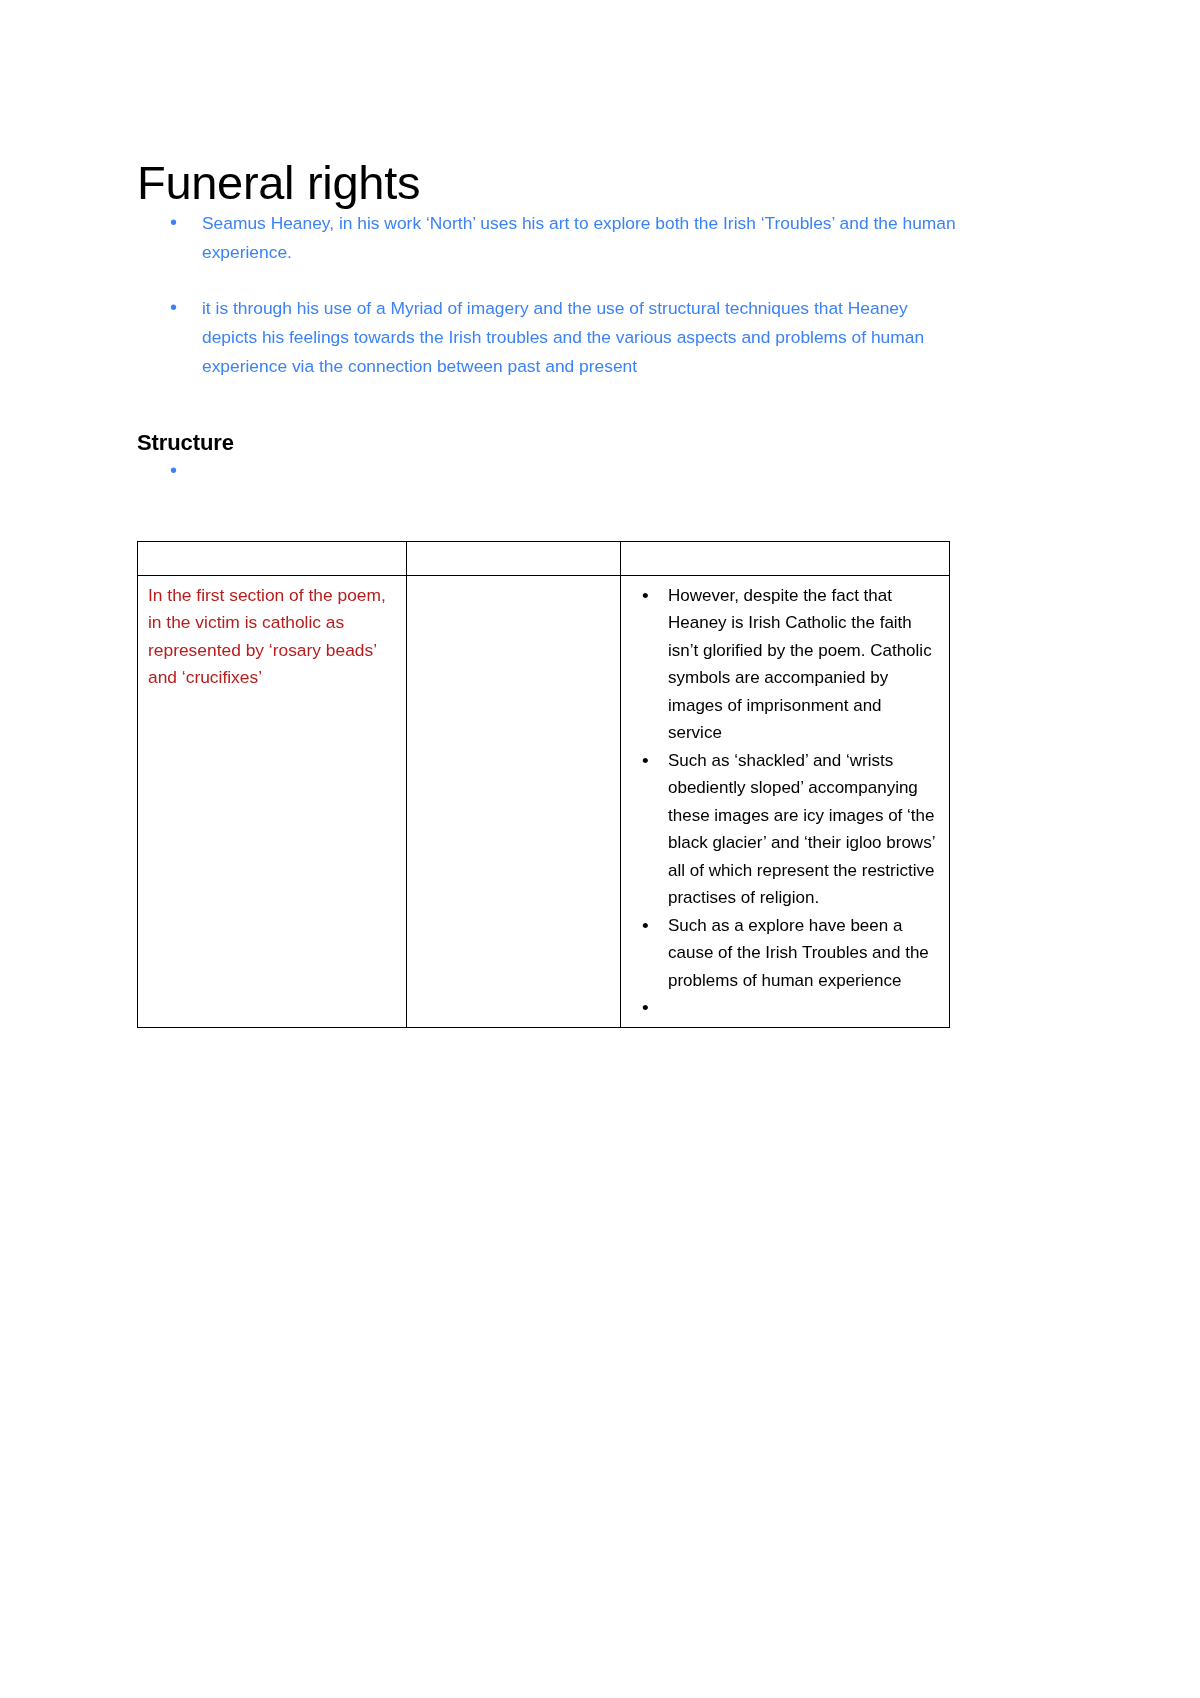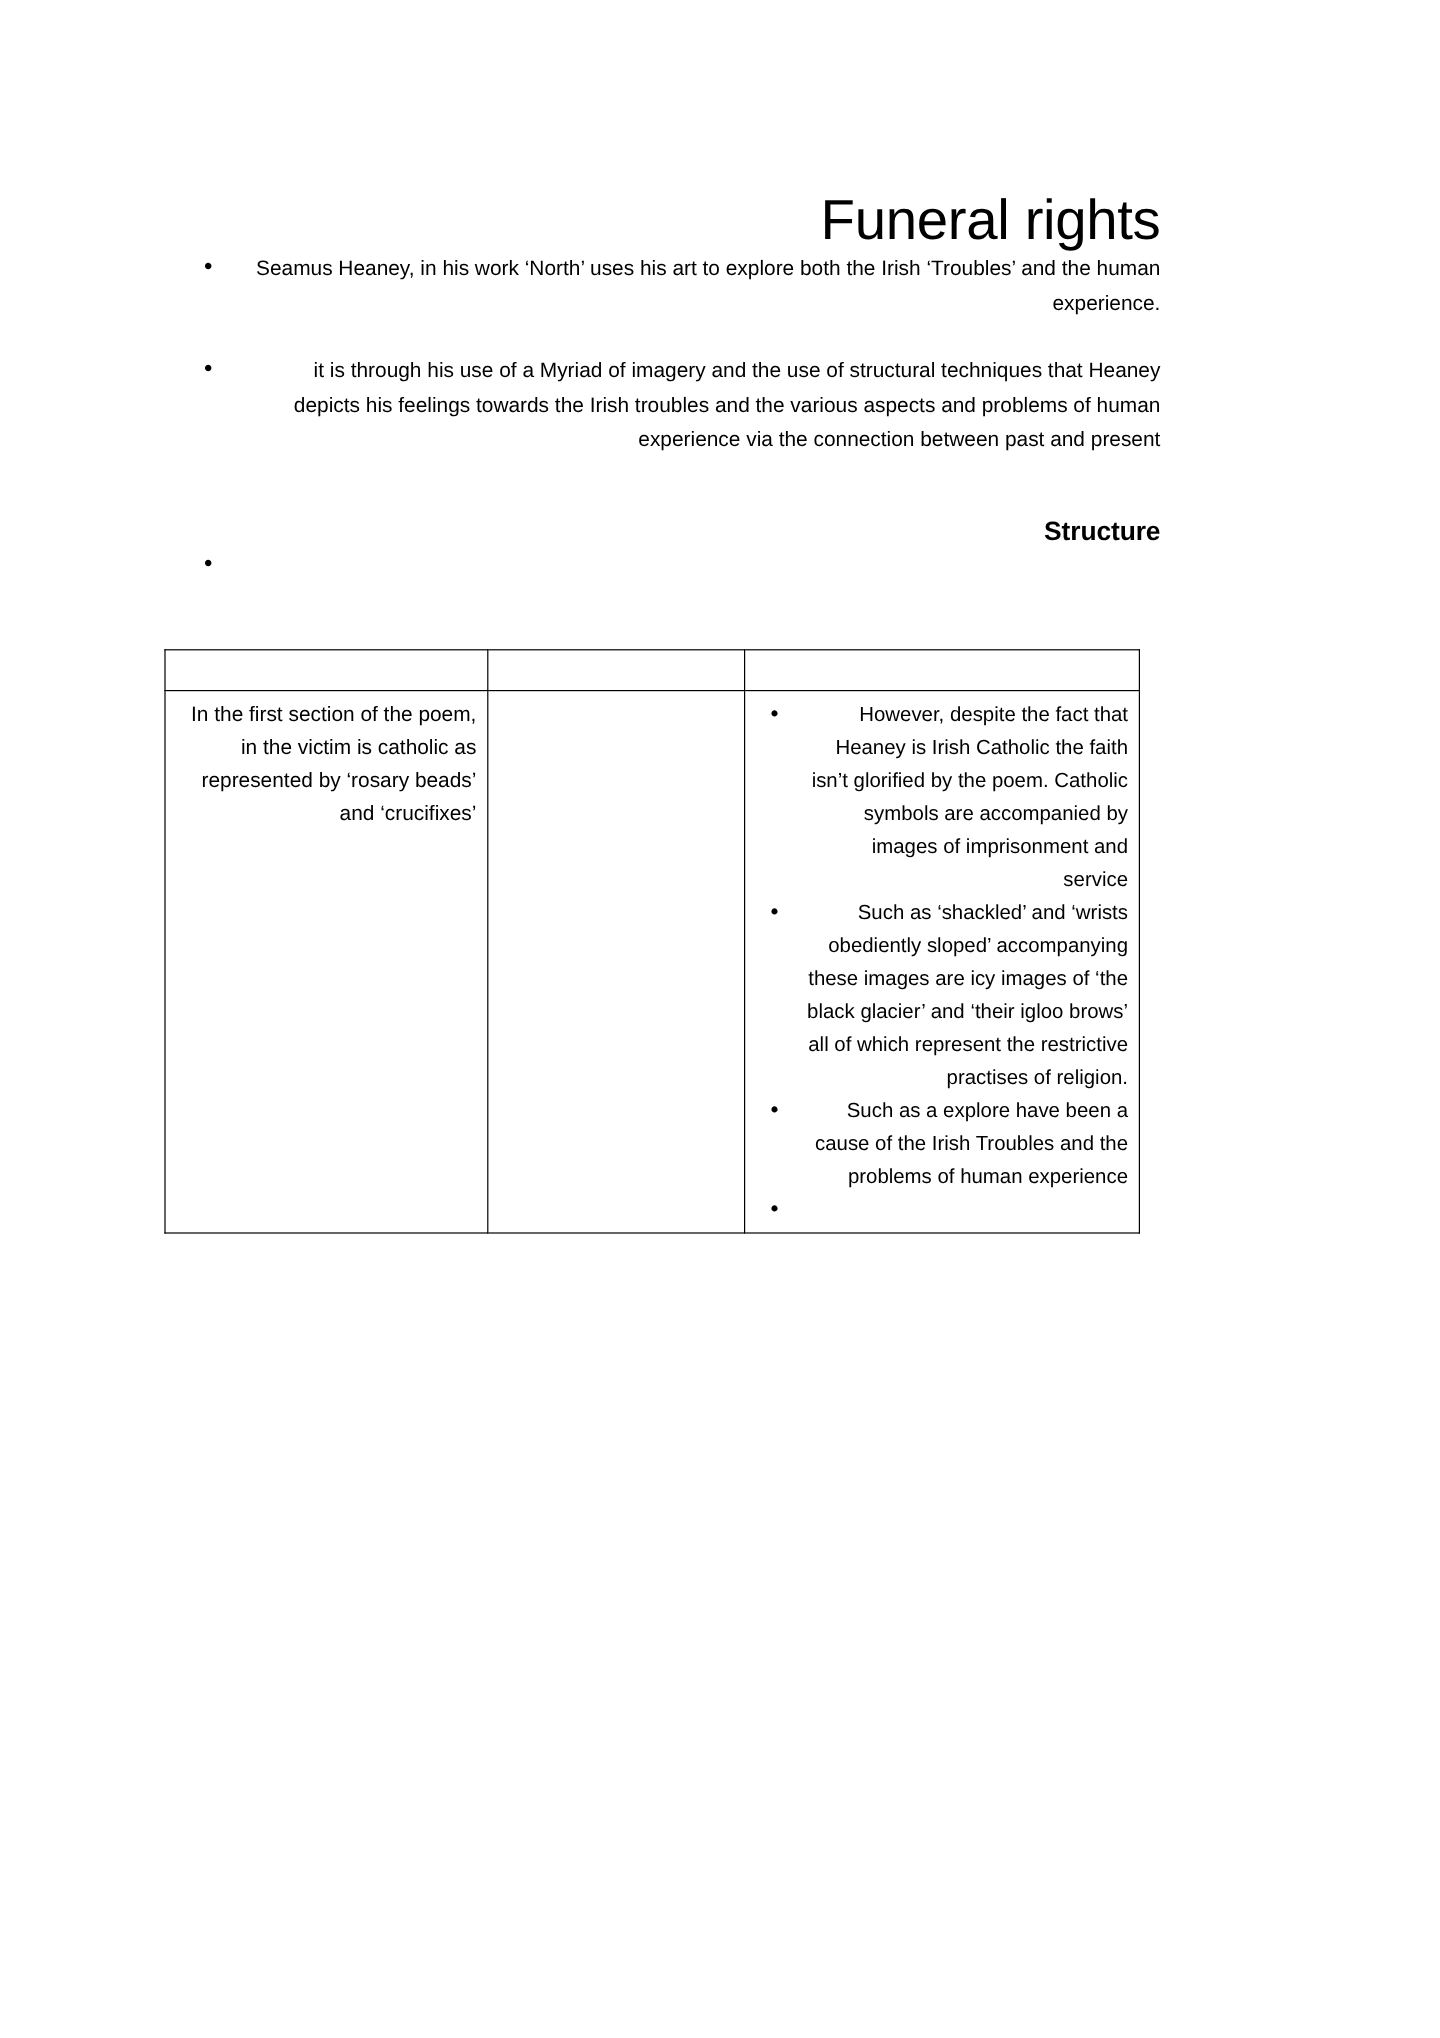--- a/index.html
+++ b/index.html
@@ -1,16 +1,16 @@
 <!DOCTYPE html>
 <html><head>
 <meta charset="utf-8">
 <title>Funeral rights</title>
 <style>
-  * { box-sizing: border-box; text-align: right; }
+  * { box-sizing: border-box; }
   html, body {
     margin: 0;
     padding: 0;
     background: #ffffff;
   }
   body {
     width: 1200px;
     height: 1698px;
     position: relative;
     font-family: "DejaVu Sans", sans-serif;
@@ -45,21 +45,21 @@
     margin: 0;
     padding-top: 157px;
     white-space: nowrap;
   }
 
   
   .body-font {
     font-family: "Liberation Sans", sans-serif;
     font-size: 17.4px;
     line-height: 29px;
-    color: #000000;
+    color: #3b82f6;
     font-stretch: condensed;
   }
 
   ul.bullets {
     list-style: none;
     margin: 0;
     padding: 0;
   }
   ul.bullets > li {
     position: relative;
@@ -117,21 +117,21 @@
   table.notes-table col.c1 { width: 269px; }
   table.notes-table col.c2 { width: 214px; }
   table.notes-table col.c3 { width: 329px; }
 
   tr.head-row td { height: 34px; }
 
   .cell-text {
     font-family: "Liberation Sans", sans-serif;
     font-size: 17.4px;
     line-height: 27.5px;
-    color: #000000;
+    color: #b91c1c;
   }
 
   ul.cell-bullets {
     list-style: none;
     margin: 0;
     padding: 0;
   }
   ul.cell-bullets > li {
     position: relative;
     padding-left: 37px;

